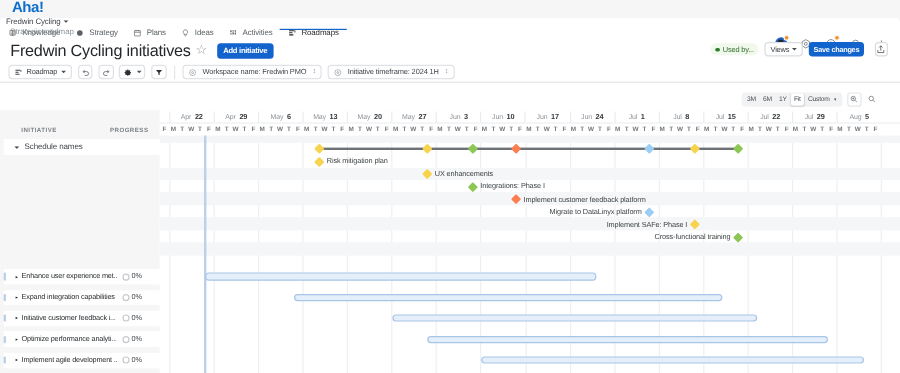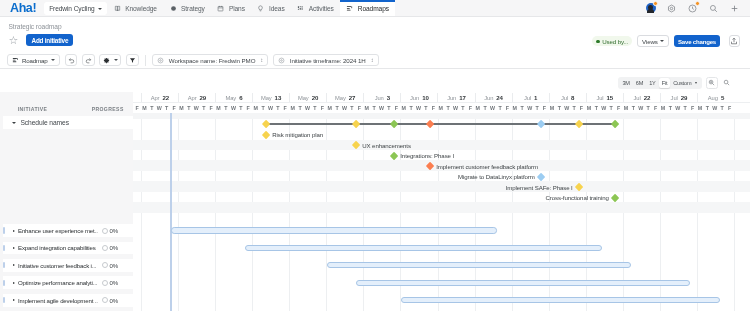--- a/index.html
+++ b/index.html
@@ -1,21 +1,21 @@
 <!DOCTYPE html>
 <html><head>
 <meta charset="utf-8">
 <style>
   * { box-sizing: border-box; margin:0; padding:0; }
   html,body { width:750px; height:311px; overflow:hidden; }
   body { font-family:"Liberation Sans", sans-serif; background:#fff; color:#26292b; font-size:8px; -webkit-font-smoothing:antialiased; }
   .app { width:750px; height:311px; position:relative; background:#fff; }
 
   
-  .topnav { height:17px; background:#f6f6f7; border-bottom:1px solid #e6e7e9; display:flex; align-items:stretch; position:relative; }
+  .topnav { height:17px; background:#f6f6f7; border-bottom:1px solid #e6e7e9; display:flex; align-items:stretch; position:relative;flex-direction:column; }
   .logo { font-family:"Liberation Sans", sans-serif; font-weight:bold; font-size:12.5px; color:#0c6ecd; letter-spacing:-0.4px; padding:0 8px 0 10px; display:flex; align-items:center; line-height:1; }
   .wsel { display:flex; align-items:center; gap:3px; background:#fff; border-radius:3px; height:13px; padding:0 5px; margin:2px 0; font-size:6.6px; letter-spacing:-0.1px; color:#41464b; }
   .caret { width:0;height:0;border-left:2.2px solid transparent;border-right:2.2px solid transparent;border-top:2.8px solid #45494d; }
   .navitems { display:flex; align-items:stretch; margin-left:0.8px; }
   .navitem { display:flex; align-items:center; gap:4.5px; padding:0 6.3px; font-size:6.6px; letter-spacing:-0.1px; color:#5b6166; position:relative; }
   .navitem.active { background:#fff; color:#26292b; }
   .navitem.active:before { content:""; position:absolute; left:0; right:0; top:0; height:1.6px; background:#1264cc; }
   .navright { margin-left:auto; display:flex; align-items:center; gap:10px; padding-right:10px; }
   .avatar { width:10px;height:10px;border-radius:50%; background:#1f63c7; position:relative; overflow:visible; }
   .avatar:after{content:"";position:absolute;left:2.6px;top:2.2px;width:4.5px;height:4.5px;border-radius:50%;background:#23262c;}
@@ -197,20 +197,21 @@
         <svg width="9" height="9" viewBox="0 0 16 16" fill="none" stroke="currentColor" stroke-width="1.4">
           <path d="M8 3v10M3 8h10"></path>
         </svg>
       </div>
     </div>
   </div>
 
   <div class="pghead">
     <div class="crumb">Strategic roadmap</div>
     <div class="titlerow">
+      <div class="pgtitle">Fredwin Cycling initiatives</div>
       <div class="star">☆</div>
       <div class="addinit">Add initiative</div>
     </div>
     <div class="headright">
       <div class="usedby">
         <span class="gdot"></span>
         <span>Used by...</span>
       </div>
       <div class="btn-o">
         <span>Views</span>

